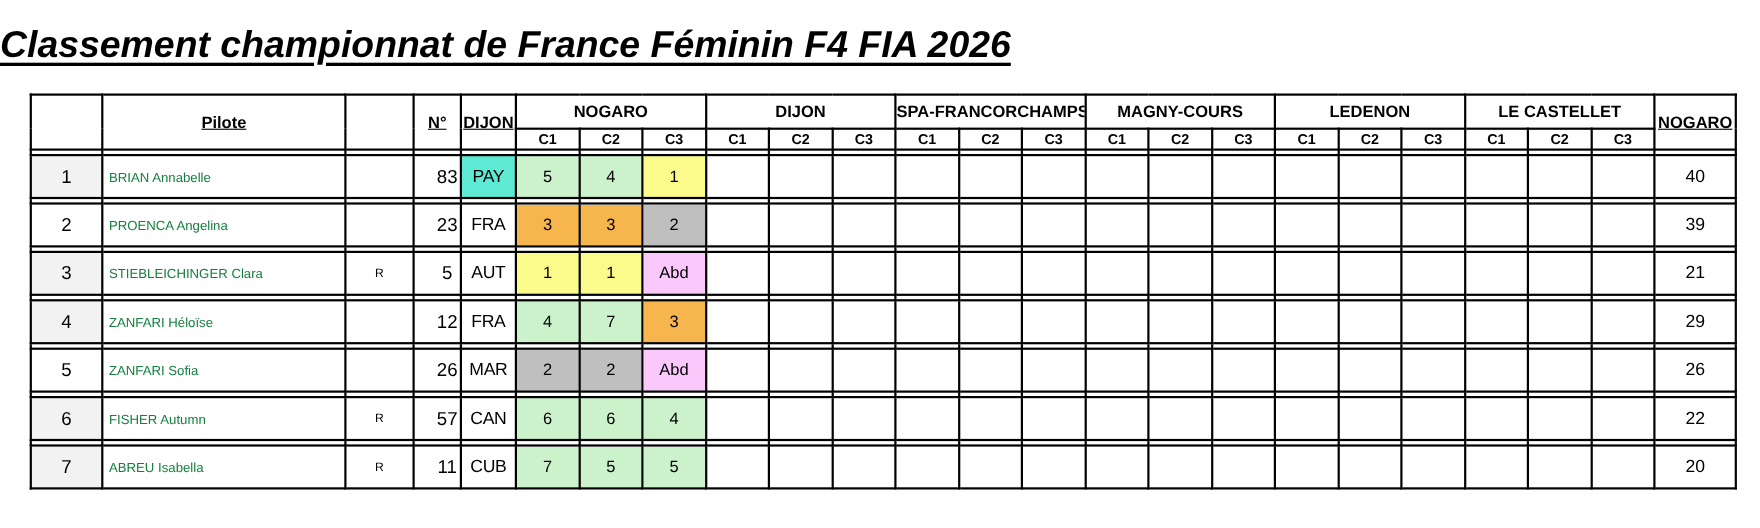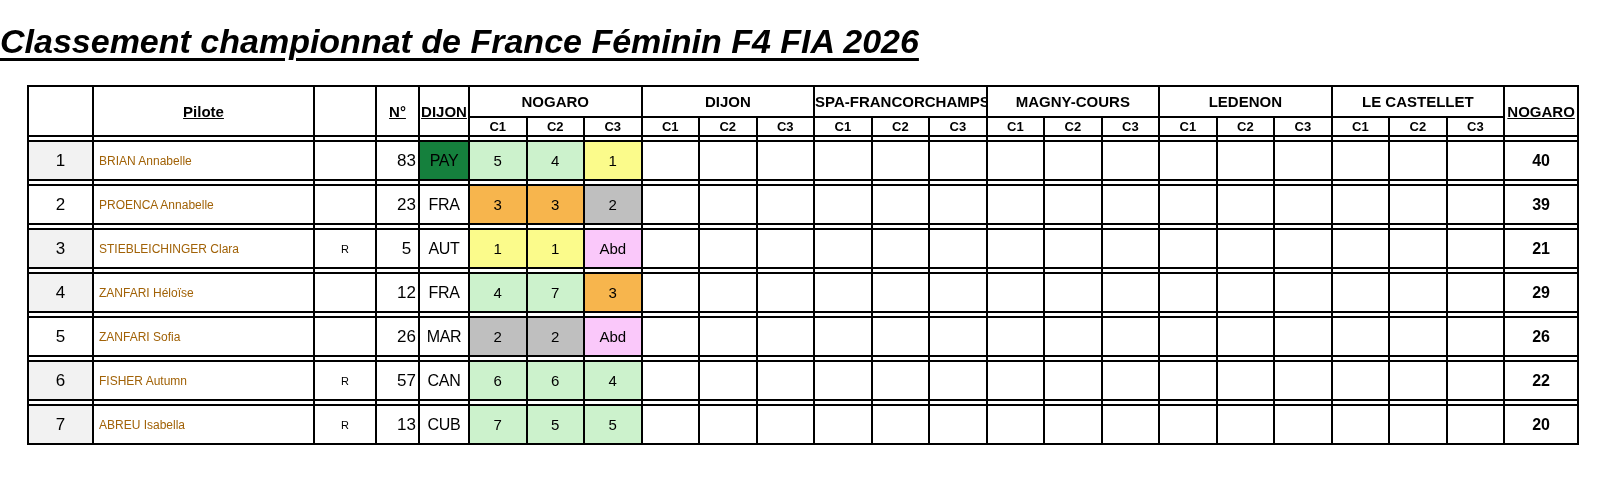--- a/index.html
+++ b/index.html
@@ -23,27 +23,27 @@
   .standings th, .standings td {
     border:2px solid #000; padding:0; margin:0;
     text-align:center; vertical-align:middle; overflow:hidden;
     white-space:nowrap;
   }
   thead tr.venues-row th { height:29px; font-size:15px; font-weight:bold; }
   thead tr.races-row th  { height:17px; font-size:13px; font-weight:bold;margin-left:12px; }
   thead th.head-span     { font-size:15px; font-weight:bold;text-decoration:underline; }
   tbody td { height:37px; font-size:15px; }
   tr.spacer td { height:3px; line-height:0; padding:0; }
-  td.pilot  { text-align:left; padding-left:5px; font-size:12px; color:#a16207; }
+  td.pilot  { text-align:left; padding-left:5px; font-size:12px; color:#15803d; }
   td.rank   { font-size:17px; }
   td.rmark  { font-size:11px; }
   td.num    { font-size:17px;padding-left:18px; }
   td.pays   { font-size:16px; letter-spacing:-0.3px; }
   td.result { font-size:15px; }
-  td.total  { font-size:16px; font-weight:bold; }
+  td.total  { font-size:16px; font-weight:normal; }
   col.c-rank  { width:65px; }
   col.c-pilot { width:221px; }
   col.c-rmark { width:62px; }
   col.c-num   { width:43px; }
   col.c-pays  { width:50px; }
   col.c-race  { width:57.5px; }
   col.c-total { width:74px; }
 </style>
 </head>
 <body>
@@ -138,21 +138,21 @@
         <td></td>
         <td></td>
         <td></td>
         <td></td>
       </tr>
       <tr>
         <td class="rank" style="background: rgb(242, 242, 242);">1</td>
         <td class="pilot">BRIAN Annabelle</td>
         <td class="rmark"></td>
         <td class="num">83</td>
-        <td class="pays" style="background: #15803d;">PAY</td>
+        <td class="pays" style="background: #5eead4;">PAY</td>
         <td class="result" style="background: rgb(204, 242, 204);">5</td>
         <td class="result" style="background: rgb(204, 242, 204);">4</td>
         <td class="result" style="background: rgb(251, 251, 139);">1</td>
         <td class="result"></td>
         <td class="result"></td>
         <td class="result"></td>
         <td class="result"></td>
         <td class="result"></td>
         <td class="result"></td>
         <td class="result"></td>
@@ -187,21 +187,21 @@
         <td></td>
         <td></td>
         <td></td>
         <td></td>
         <td></td>
         <td></td>
         <td></td>
       </tr>
       <tr>
         <td class="rank">2</td>
-        <td class="pilot">PROENCA Annabelle</td>
+        <td class="pilot">PROENCA Angelina</td>
         <td class="rmark"></td>
         <td class="num">23</td>
         <td class="pays">FRA</td>
         <td class="result" style="background: rgb(247, 181, 77);">3</td>
         <td class="result" style="background: rgb(247, 181, 77);">3</td>
         <td class="result" style="background: rgb(191, 191, 191);">2</td>
         <td class="result"></td>
         <td class="result"></td>
         <td class="result"></td>
         <td class="result"></td>
@@ -449,21 +449,21 @@
         <td></td>
         <td></td>
         <td></td>
         <td></td>
         <td></td>
       </tr>
       <tr>
         <td class="rank" style="background: rgb(242, 242, 242);">7</td>
         <td class="pilot">ABREU Isabella</td>
         <td class="rmark">R</td>
-        <td class="num">13</td>
+        <td class="num">11</td>
         <td class="pays">CUB</td>
         <td class="result" style="background: rgb(204, 242, 204);">7</td>
         <td class="result" style="background: rgb(204, 242, 204);">5</td>
         <td class="result" style="background: rgb(204, 242, 204);">5</td>
         <td class="result"></td>
         <td class="result"></td>
         <td class="result"></td>
         <td class="result"></td>
         <td class="result"></td>
         <td class="result"></td>

